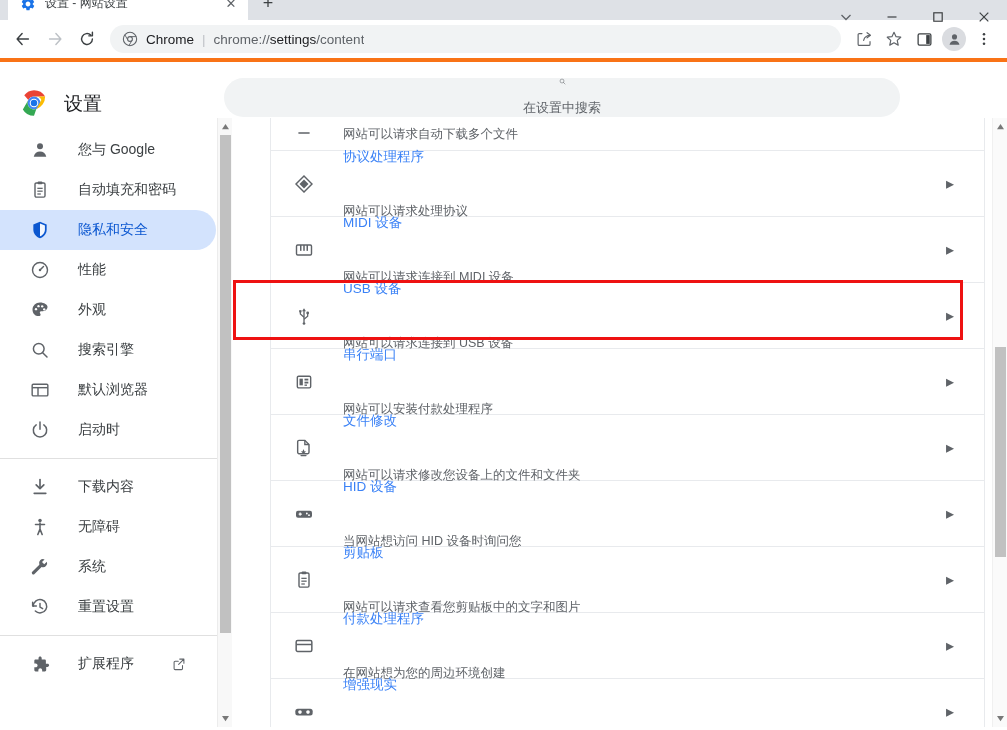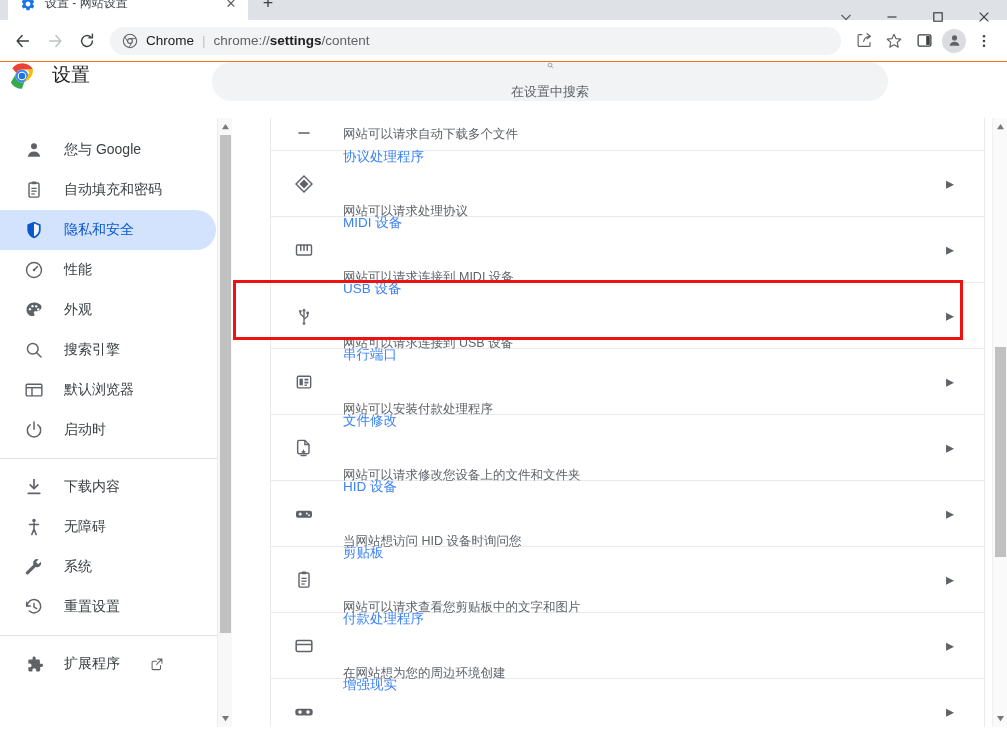--- a/index.html
+++ b/index.html
@@ -41,48 +41,48 @@
   }
   .wc {
     width: 46px; height: 33px; display: flex;
     align-items: center; justify-content: center; color: #3c4043;
   }
 
   
   .toolbar {
     height: 42px; background: #ffffff;
     display: flex; align-items: center; padding: 0 8px; gap: 2px;
-    border-bottom: 1px solid #f97316;
+    border-bottom: 4px solid #f97316;
   }
   .tb-btn {
     width: 30px; height: 30px; border-radius: 50%;
     display: flex; align-items: center; justify-content: center;
     color: #5f6368; flex: 0 0 auto;
   }
   .omnibox {
     flex: 1; height: 28px; margin: 0 6px 0 6px;
     background: #f1f3f4; border-radius: 14px;
     display: flex; align-items: center; padding: 0 12px; gap: 8px;
     font-size: 13.5px; color: #5f6368; min-width: 0;
   }
   .omni-sep { color: #bdc1c6; }
   .omni-url { color: #5f6368; white-space: nowrap; overflow: hidden; }
-  .omni-url b { color: #202124; font-weight: 700; }
+  .omni-url b { color: #202124; font-weight: 400; }
   .omni-chrome { color: #202124; }
   .tb-right { display: flex; align-items: center; gap: 0px; }
   .avatar {
     width: 24px; height: 24px; border-radius: 50%;
     background: #dadce0; display: flex;
     align-items: center; justify-content: center;
   }
 
   
   .settings-header {
     height: 56px; background: #ffffff;
-    display: flex; align-items: flex-start; padding: 0 0 0 8px;
+    display: flex; align-items: flex-end; padding: 0 0 0 20px;
     border-bottom: 1px solid #ffffff;
   }
   .chrome-logo { width: 28px; height: 28px; flex: 0 0 28px; }
   .settings-title {
     font-size: 19px; color: #202124; margin-left: 16px;
     white-space: nowrap;
   }
   .searchbox {
     margin-left: 122px; width: 676px; height: 39px;
     background: #f1f3f4; border-radius: 20px;
@@ -94,21 +94,21 @@
   .main { display: flex; height: 609px; background: #ffffff; position: relative; }
 
   
   .sidebar {
     width: 232px; flex: 0 0 232px; position: relative;
     background: #ffffff; overflow: hidden;
   }
   .side-list { padding-top: 12px; }
   .side-item {
     height: 40px; display: flex; align-items: center;
-    padding-left: 24px; gap: 20px;
+    padding-left: 30px; gap: 28px;
     border-radius: 0 20px 20px 0; margin-right: 16px;
     color: #3c4043; font-size: 14px;
   }
   .side-item.selected { background: #d3e3fd; color: #0b57d0; }
   .side-item.selected .side-icon { color: #0b57d0; }
   .side-icon {
     width: 20px; height: 20px; flex: 0 0 20px; color: #5f6368;
     display: flex; align-items: center; justify-content: center;
   }
   .side-label { white-space: nowrap; }

